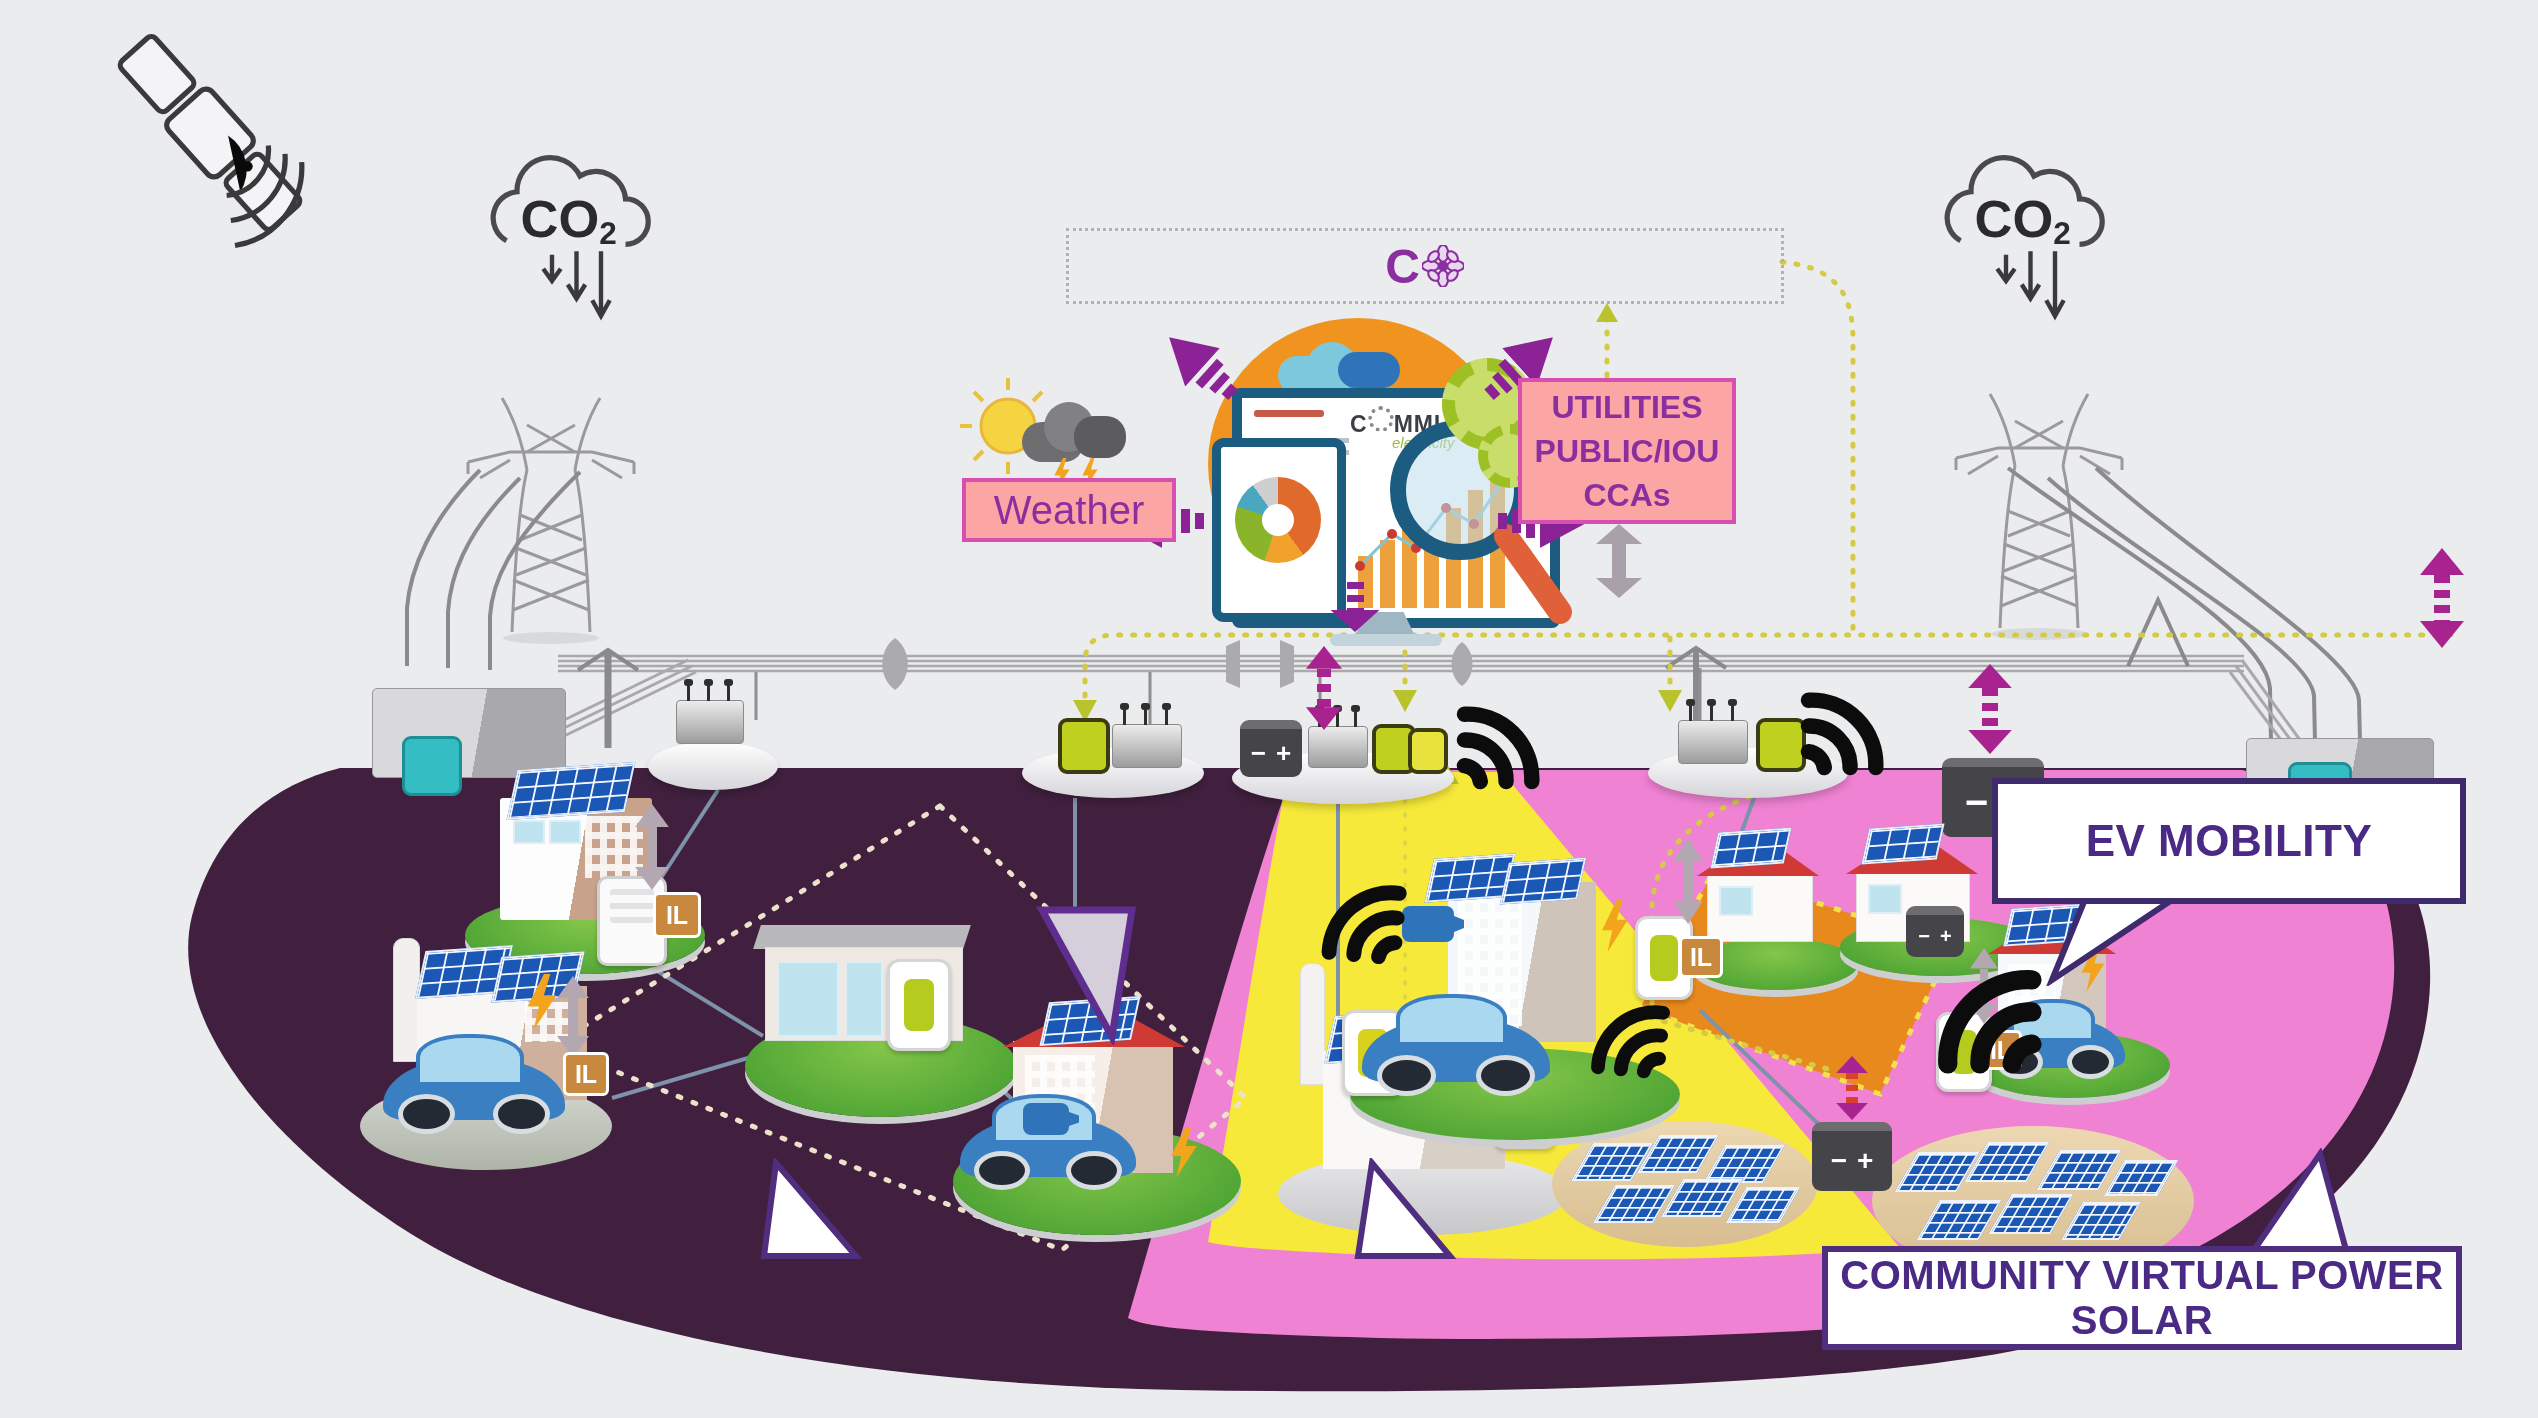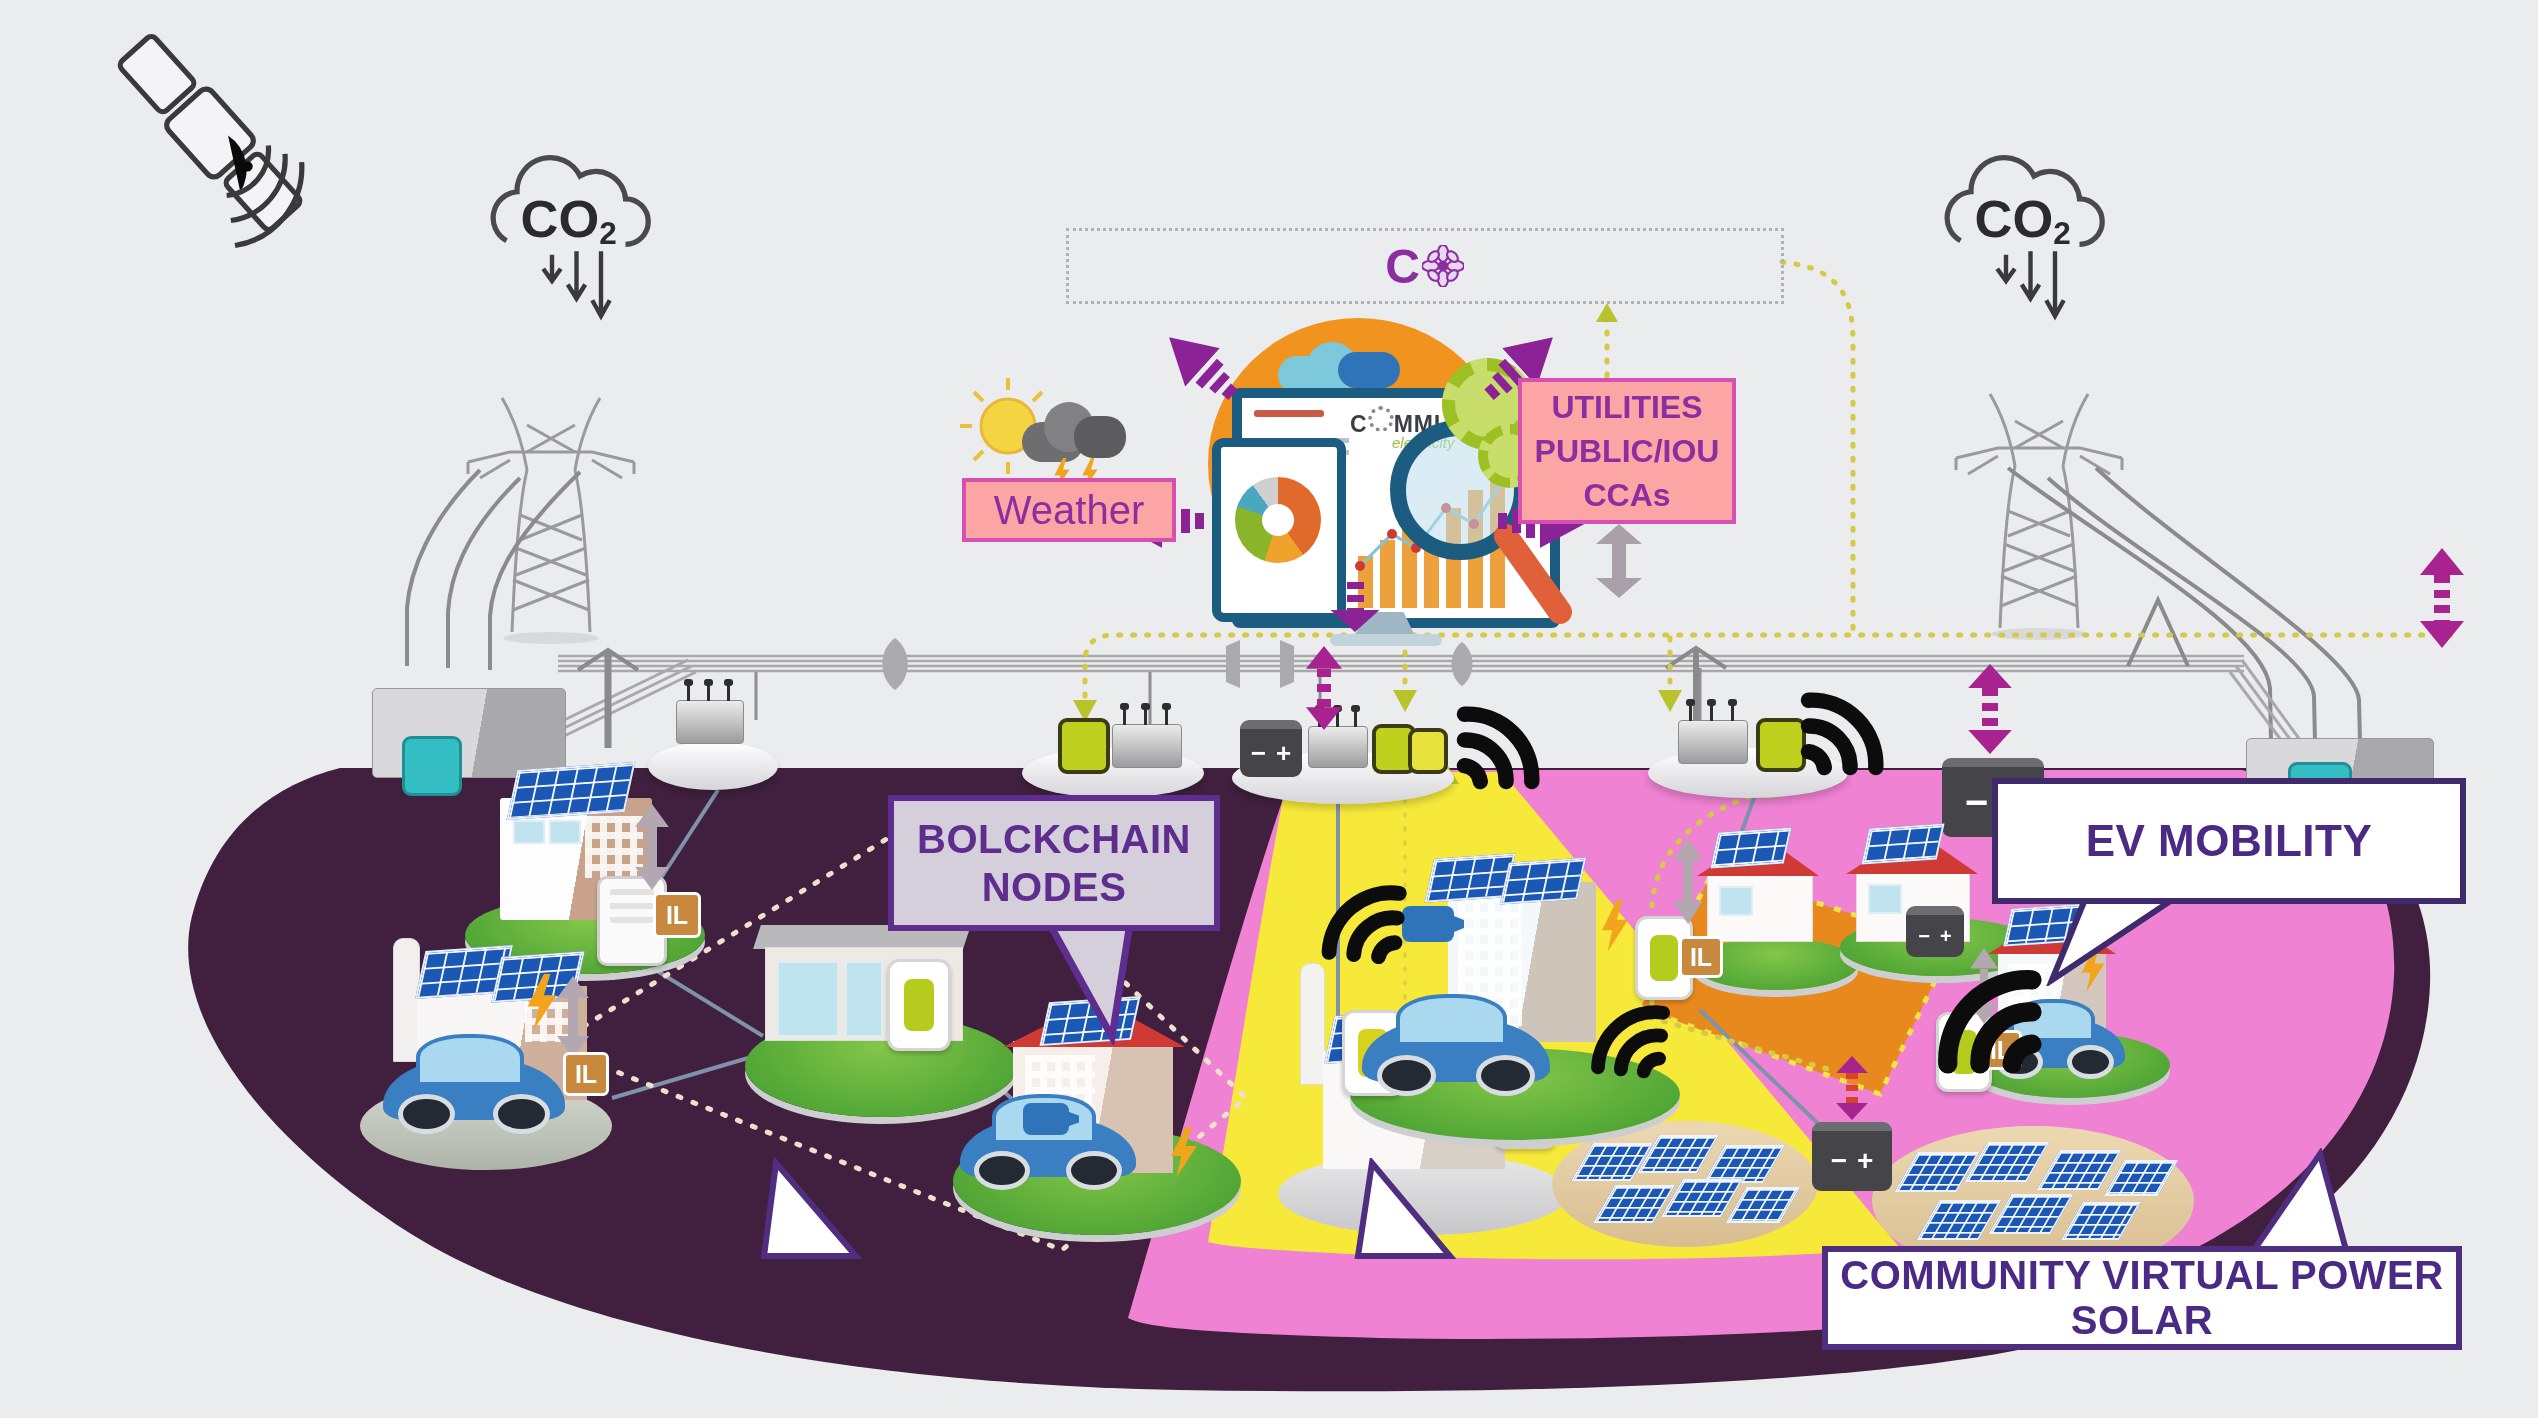--- a/index.html
+++ b/index.html
@@ -658,24 +658,20 @@
   <svg class="abs" style="left:1340px;top:1158px;z-index:39" width="120" height="102" viewBox="0 0 120 102">
       <polygon points="18,98 110,98 32,5" fill="#fff" stroke="#4f2d7f" stroke-width="6"></polygon>
     </svg>
   <svg class="abs" style="left:2240px;top:1148px;z-index:39" width="122" height="106" viewBox="0 0 122 106">
       <polygon points="14,102 106,102 80,6" fill="#fff" stroke="#4f2d7f" stroke-width="6"></polygon>
     </svg>
   <svg class="abs" style="left:2028px;top:886px;z-index:39" width="165" height="100" viewBox="0 0 165 100">
       <polygon points="60,6 156,6 24,94" fill="#fff" st="" stroke="#3f2a6e" stroke-width="6"></polygon>
     </svg>
 
-  <div class="bubble" style="left:888px;top:795px;width:320px;height:124px;background:#d5cfdb;border-color:#5e2d8e;color:#5e2d8e;font-size:40px;line-height:48px;flex-direction:column;">
-    <span>BOLCKCHAIN</span>
-    <span>NODES</span>
-  </div>
   <div class="bubble" style="left:1992px;top:778px;width:462px;height:114px;font-size:44px;border-color:#3f2a6e;">
     <span>EV MOBILITY</span>
   </div>
   <div class="bubble" style="left:1822px;top:1246px;width:628px;height:92px;font-size:40px;">
     <span>COMMUNITY VIRTUAL POWER SOLAR</span>
   </div>
 
 </div>
 
 </body></html>

